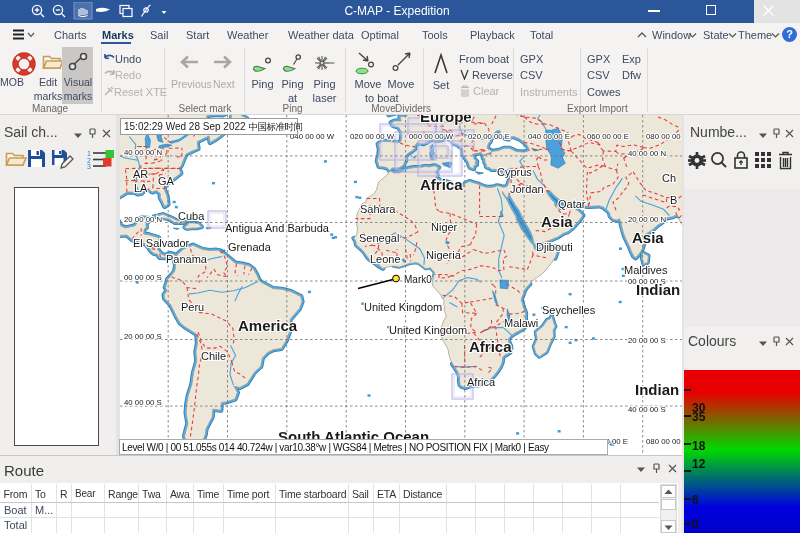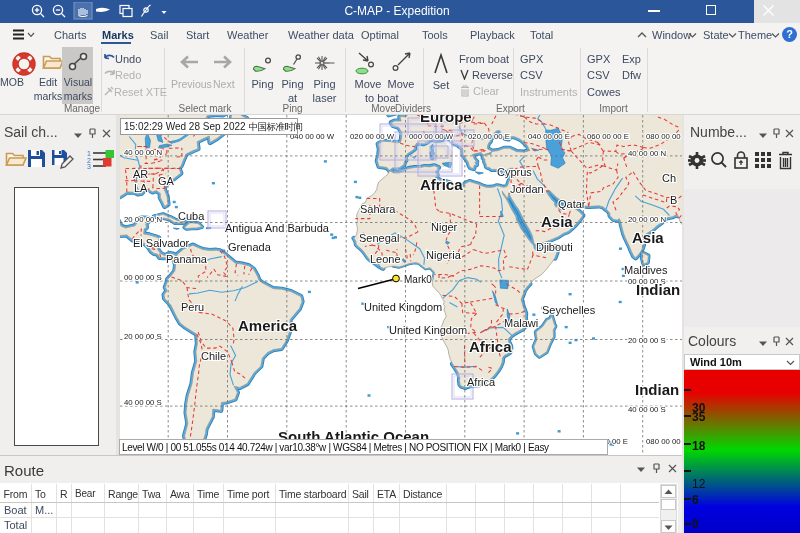--- a/index.html
+++ b/index.html
@@ -74,26 +74,26 @@
 </div>
 <div class="ab" style="left:0;top:46px;width:800px;height:69px;background:#f4f3f2;border-bottom:1px solid #d8d6d4">
 <div class="ab" style="left:100.5px;top:2px;width:1px;height:64px;background:#dddbd9"></div>
 <div class="ab" style="left:164px;top:2px;width:1px;height:64px;background:#dddbd9"></div>
 <div class="ab" style="left:244px;top:2px;width:1px;height:64px;background:#dddbd9"></div>
 <div class="ab" style="left:345px;top:2px;width:1px;height:64px;background:#dddbd9"></div>
 <div class="ab" style="left:422.5px;top:2px;width:1px;height:64px;background:#dddbd9"></div>
 <div class="ab" style="left:512.5px;top:2px;width:1px;height:64px;background:#dddbd9"></div>
 <div class="ab" style="left:579.5px;top:2px;width:1px;height:64px;background:#dddbd9"></div>
 <div class="ab" style="left:647px;top:2px;width:1px;height:64px;background:#dddbd9"></div>
-<div class="ab" style="left:32px;top:57px;width:100px;text-align:center;font-size:10px;color:#6a6865">Manage</div>
+<div class="ab" style="left:32px;top:57px;width:100px;font-size:10px;color:#6a6865">Manage</div>
 <div class="ab" style="left:155px;top:57px;width:100px;text-align:center;font-size:10px;color:#6a6865">Select mark</div>
 <div class="ab" style="left:242.5px;top:57px;width:100px;text-align:center;font-size:10px;color:#6a6865">Ping</div>
 <div class="ab" style="left:333.5px;top:57px;width:100px;text-align:center;font-size:10px;color:#6a6865">Move</div>
 <div class="ab" style="left:395px;top:57px;width:100px;text-align:left;font-size:10px;color:#6a6865">Dividers</div>
-<div class="ab" style="left:496px;top:57px;width:100px;text-align:left;font-size:10px;color:#6a6865">Export</div>
+<div class="ab" style="left:496px;top:57px;width:100px;text-align:right;font-size:10px;color:#6a6865">Export</div>
 <div class="ab" style="left:563.5px;top:57px;width:100px;text-align:center;font-size:10px;color:#6a6865">Import</div>
 <svg class="ab" style="left:10px;top:5px" width="28" height="26" viewBox="0 0 28 26">
 <circle cx="14" cy="13" r="8.5" fill="none" stroke="#d8392b" stroke-width="5"></circle>
 <g stroke="#f4f3f2" stroke-width="4">
         <line x1="5.5" y1="4.5" x2="22.5" y2="21.5"></line>
         <line x1="22.5" y1="4.5" x2="5.5" y2="21.5"></line>
       </g>
 <circle cx="14" cy="13" r="11" fill="none" stroke="#c83528" stroke-width="1.4"></circle>
       <circle cx="14" cy="13" r="6" fill="none" stroke="#c83528" stroke-width="1.4"></circle>
     </svg>
@@ -630,35 +630,29 @@
 <div class="ab" style="left:4px;top:6px;font-size:14px;color:#444">Colours</div>
 <svg class="ab" style="left:74px;top:13px" width="10" height="7">
       <path d="M1 1.5 h8 l-4 4.5 Z" fill="#555"></path>
     </svg>
 <svg class="ab" style="left:88px;top:9px" width="9" height="11">
       <path d="M2 1 h5 M2 1 v5 h5 v-5 M4.5 6 v4" stroke="#555" stroke-width="1.2" fill="none"></path>
     </svg>
 <svg class="ab" style="left:101px;top:10px" width="9" height="9">
       <path d="M1 1 l7 7 M8 1 l-7 7" stroke="#555" stroke-width="1.2"></path>
     </svg>
-<div class="ab" style="left:0px;top:27px;width:116px;height:16px;background:#fff;border:1px solid #c8c8c8">
-      <span style="position:absolute;left:5px;top:1px;font-size:11px;font-weight:bold;color:#111">Wind 10m</span>
-      <svg style="position:absolute;right:4px;top:5px" width="9" height="7">
-        <path d="M1 1 l3.5 3.5 3.5 -3.5" fill="none" stroke="#555" stroke-width="1.2"></path>
-      </svg>
-    </div>
 <div class="ab" style="left:0px;top:43px;width:116px;height:163px;background:linear-gradient(to bottom,#e80000 0%,#e80000 14%,#00d800 49%,#0000e0 84%,#0000c8 100%)"></div>
 <div class="ab" style="left:0px;top:62px;width:7px;height:2px;background:#111"></div>
     <div class="ab" style="left:8px;top:74px;font-size:12px;font-weight:bold;color:#111">30</div>
 <div class="ab" style="left:0px;top:88px;width:7px;height:2px;background:#111"></div>
     <div class="ab" style="left:8px;top:83px;font-size:12px;font-weight:bold;color:#111">35</div>
 <div class="ab" style="left:0px;top:116px;width:7px;height:2px;background:#111"></div>
     <div class="ab" style="left:8px;top:112px;font-size:12px;font-weight:bold;color:#111">18</div>
 <div class="ab" style="left:0px;top:143px;width:7px;height:2px;background:#111"></div>
-    <div class="ab" style="left:8px;top:150px;font-size:12px;font-weight:normal;color:#111">12</div>
+    <div class="ab" style="left:8px;top:130px;font-size:12px;font-weight:bold;color:#111">12</div>
 <div class="ab" style="left:0px;top:171px;width:7px;height:2px;background:#111"></div>
     <div class="ab" style="left:8px;top:166px;font-size:12px;font-weight:bold;color:#111">6</div>
 <div class="ab" style="left:0px;top:196px;width:7px;height:2px;background:#111"></div>
     <div class="ab" style="left:8px;top:190px;font-size:12px;font-weight:bold;color:#111">0</div>
 </div>
 <div class="ab" style="left:0;top:455px;width:682px;height:78px;background:#f0efee;border-top:1px solid #c9c7c5">
 <div class="ab" style="left:4px;top:6px;font-size:15px;color:#3a3a3a">Route</div>
 <svg class="ab" style="left:636px;top:10px" width="10" height="7">
       <path d="M1 1.5 h8 l-4 4.5 Z" fill="#555"></path>
     </svg>

